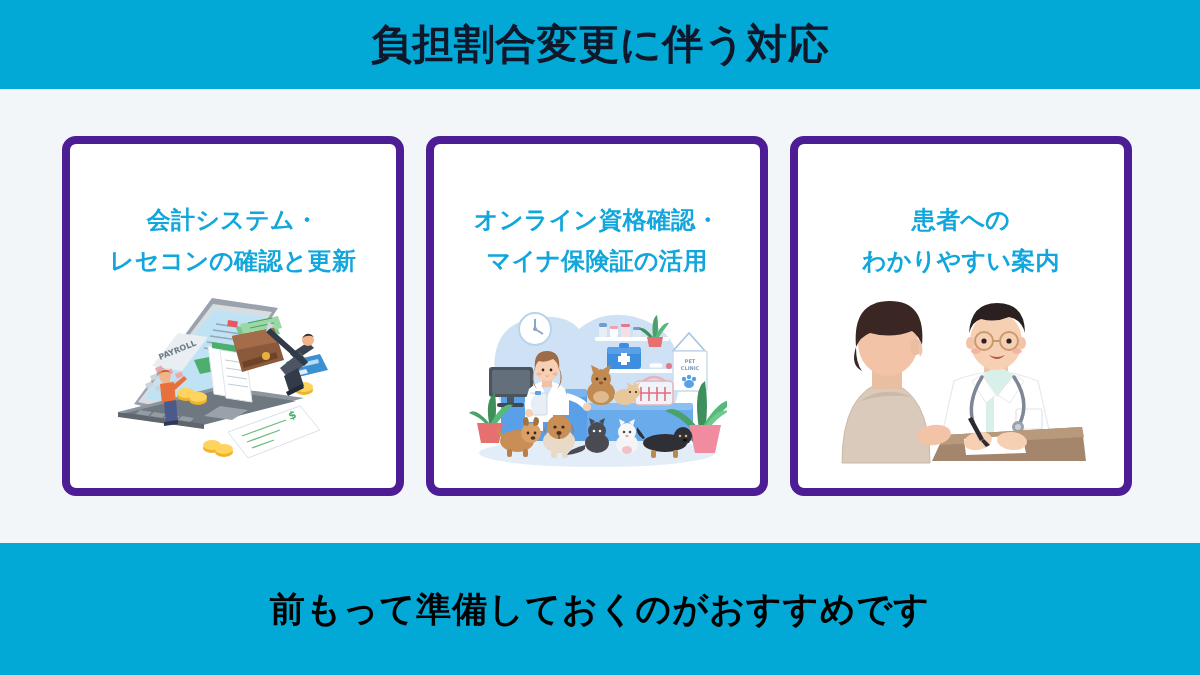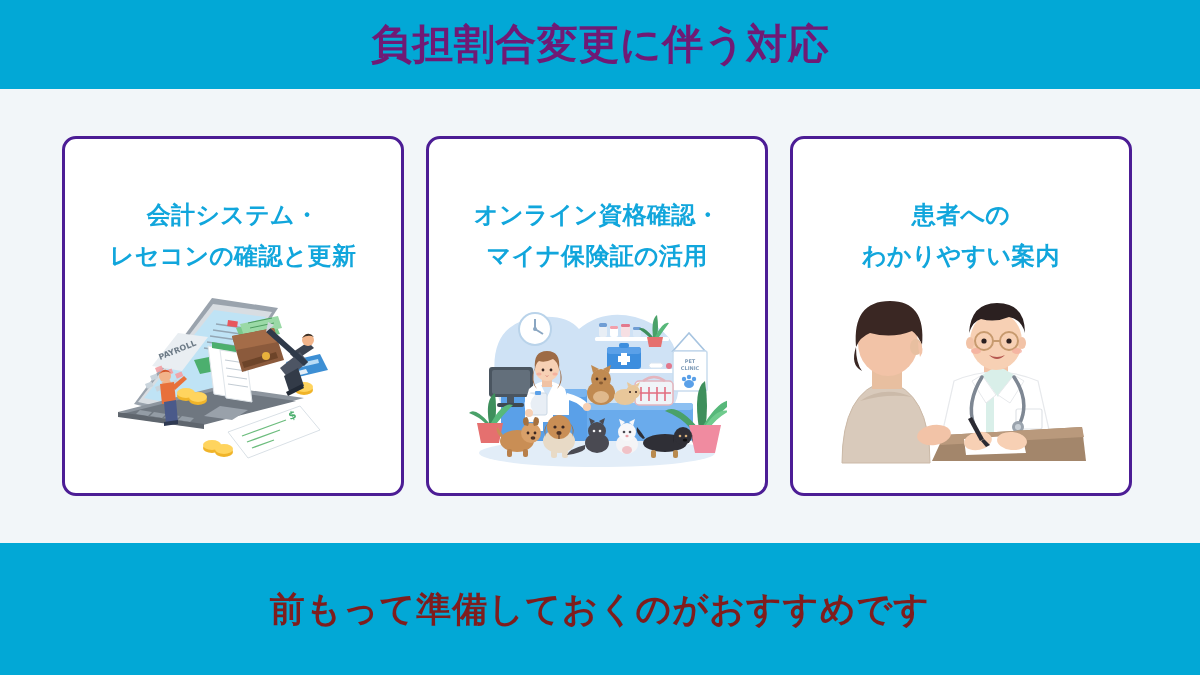--- a/index.html
+++ b/index.html
@@ -25,21 +25,21 @@
   
   .header-bar {
     height: 89px;
     background: #02a8d6;
     display: flex;
     align-items: center;
     justify-content: center;
     flex: 0 0 auto;
   }
   .header-title {
-    color: #701a75;
+    color: #0f172a;
     font-size: 41px;
     font-weight: 700;
     letter-spacing: 0.5px;
     line-height: 1;
     white-space: nowrap;
   }
 
   
   .cards-region {
     flex: 1 1 auto;
@@ -53,21 +53,21 @@
     width: 1070px;
     height: 360px;
     display: flex;
     justify-content: space-between;
   }
   .card {
     width: 342px;
     height: 360px;
     box-sizing: border-box;
     background: #ffffff;
-    border: 3px solid #4c1d95;
+    border: 8px solid #4c1d95;
     border-radius: 14px;
     display: flex;
     flex-direction: column;
     align-items: center;
     overflow: hidden;
   }
   .card-title {
     margin-top: 56px;
     color: #11a6dc;
     font-size: 24px;
@@ -89,21 +89,21 @@
   
   .footer-bar {
     height: 132px;
     background: #02a8d6;
     display: flex;
     align-items: center;
     justify-content: center;
     flex: 0 0 auto;
   }
   .footer-text {
-    color: #7f1d1d;
+    color: #000000;
     font-size: 35px;
     font-weight: 700;
     letter-spacing: 1px;
     line-height: 1;
     white-space: nowrap;
   }
 </style>
 </head>
 <body>
 

